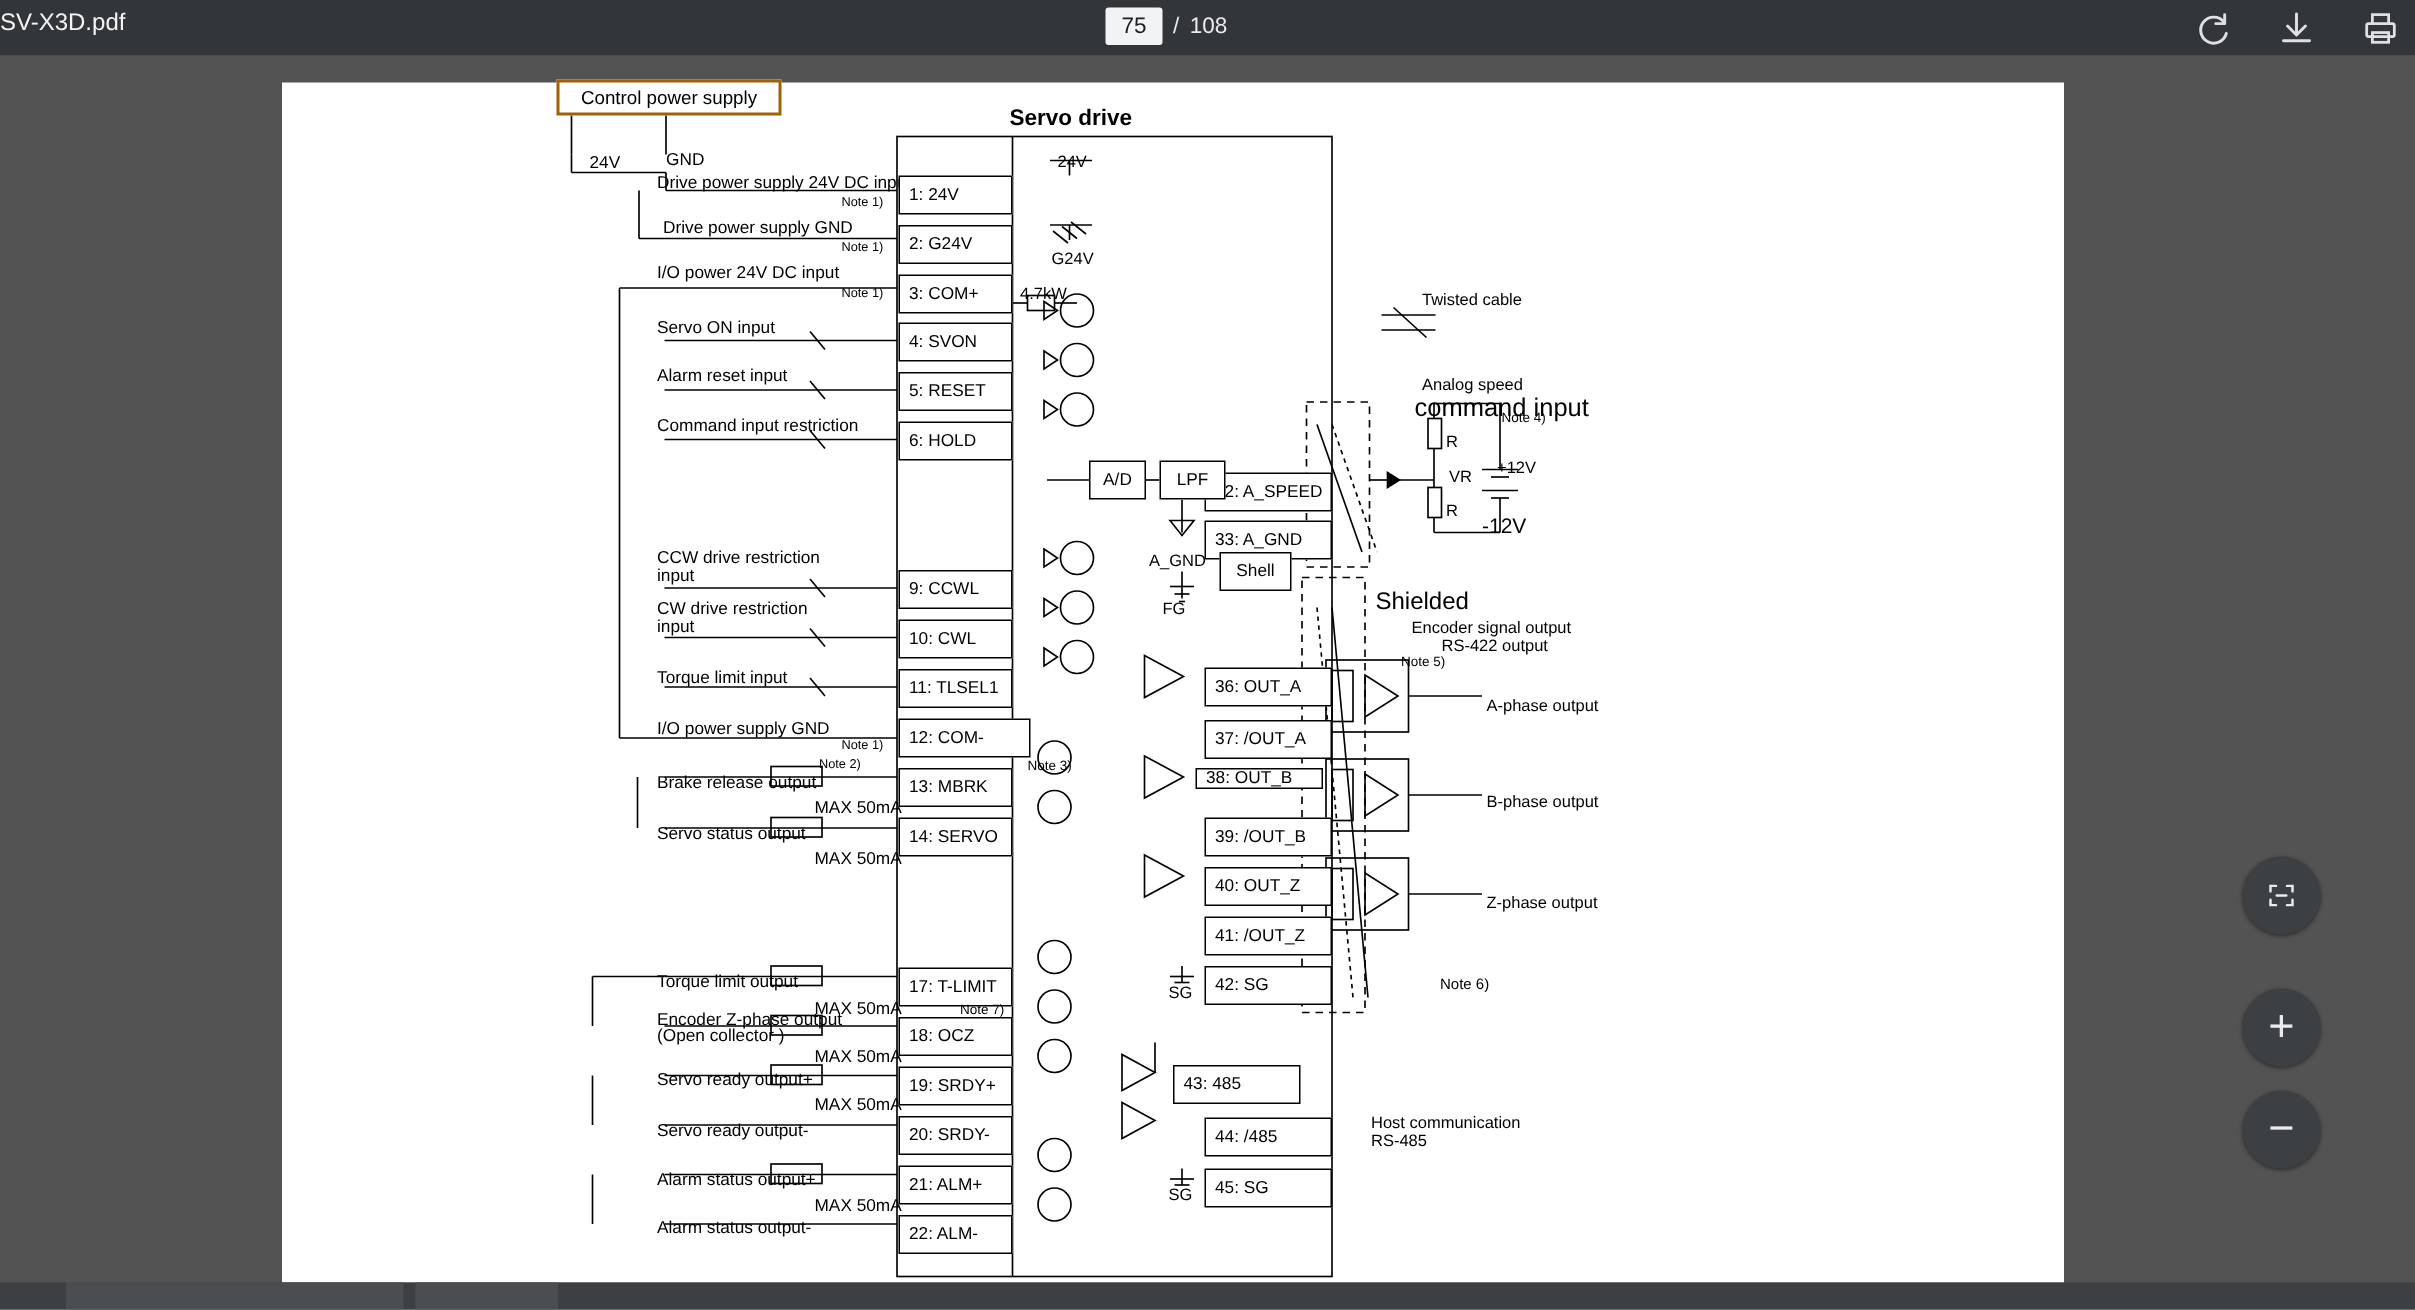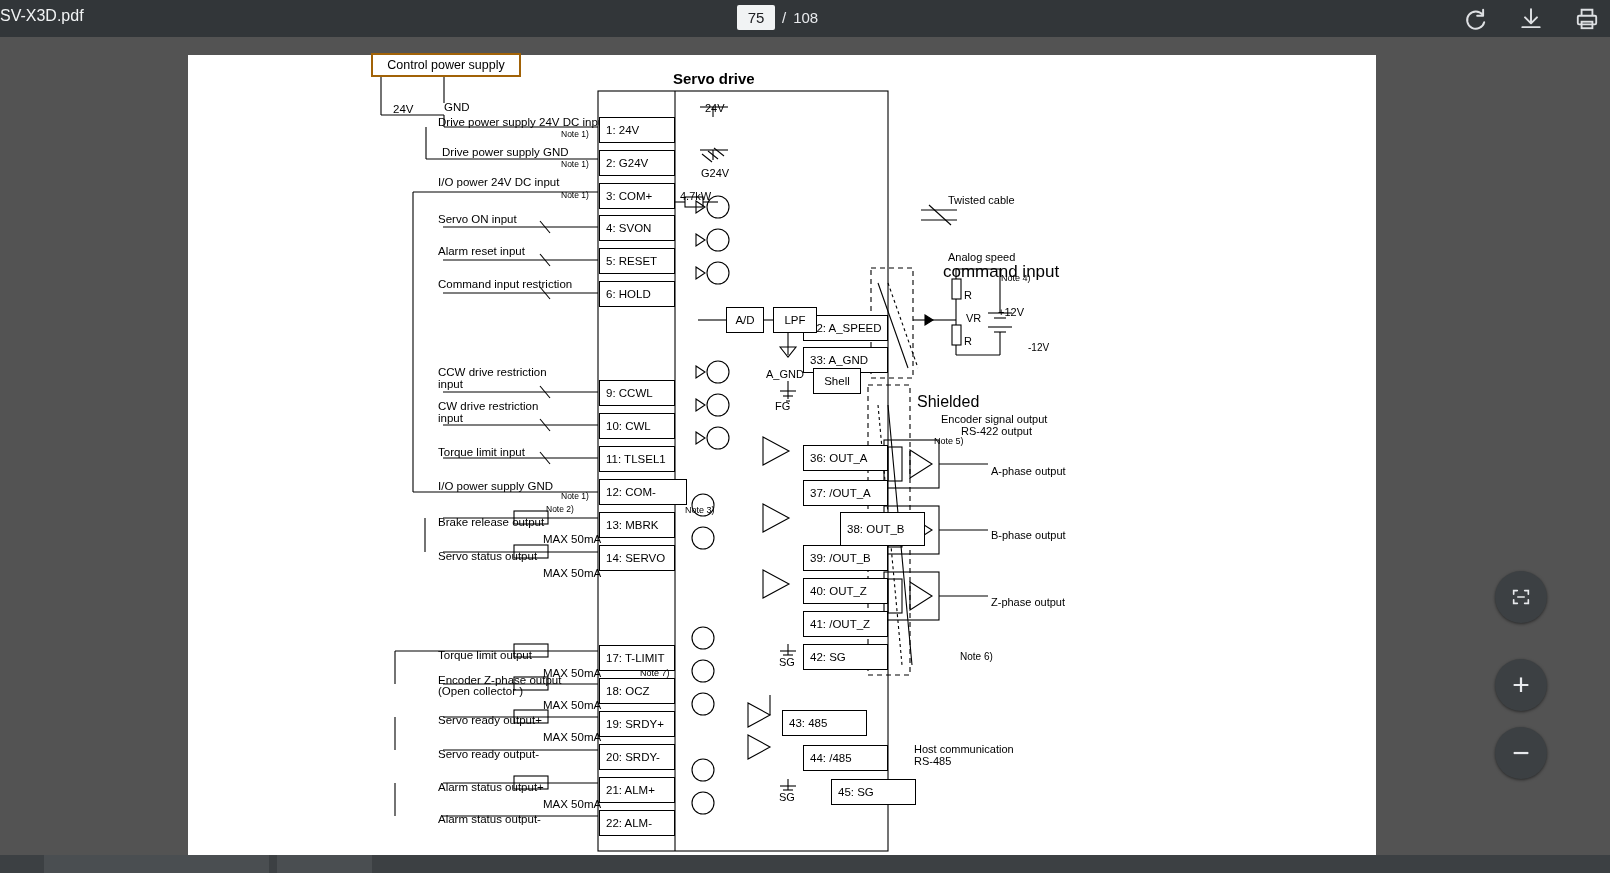--- a/index.html
+++ b/index.html
@@ -362,28 +362,28 @@
           <div class="box" style="left: 411px; top: 656px; width: 76px; height: 26px;">19: SRDY+</div>
           <div class="box" style="left: 411px; top: 689px; width: 76px; height: 26px;">20: SRDY-</div>
           <div class="box" style="left: 411px; top: 722px; width: 76px; height: 26px;">21: ALM+</div>
           <div class="box" style="left: 411px; top: 755px; width: 76px; height: 26px;">22: ALM-</div>
         </div>
       <div id="term-right">
           <div class="box" style="left: 615px; top: 260px; width: 85px; height: 26px;">32: A_SPEED</div>
           <div class="box" style="left: 615px; top: 292px; width: 85px; height: 26px;">33: A_GND</div>
           <div class="box" style="left: 615px; top: 390px; width: 85px; height: 26px;">36: OUT_A</div>
           <div class="box" style="left: 615px; top: 425px; width: 85px; height: 26px;">37: /OUT_A</div>
-          <div class="box" style="left: 652px; top: 457px; width: 85px; height: 34px;">38: OUT_B</div>
+          <div class="box" style="left: 609px; top: 457px; width: 85px; height: 14px;">38: OUT_B</div>
           <div class="box" style="left: 615px; top: 490px; width: 85px; height: 26px;">39: /OUT_B</div>
           <div class="box" style="left: 615px; top: 523px; width: 85px; height: 26px;">40: OUT_Z</div>
           <div class="box" style="left: 615px; top: 556px; width: 85px; height: 26px;">41: /OUT_Z</div>
           <div class="box" style="left: 615px; top: 589px; width: 85px; height: 26px;">42: SG</div>
           <div class="box" style="left: 594px; top: 655px; width: 85px; height: 26px;">43: 485</div>
           <div class="box" style="left: 615px; top: 690px; width: 85px; height: 26px;">44: /485</div>
-          <div class="box" style="left: 615px; top: 724px; width: 85px; height: 26px; margin-left: 28px;">45: SG</div>
+          <div class="box" style="left: 615px; top: 724px; width: 85px; height: 26px;">45: SG</div>
         </div>
       <div id="inner-blocks">
           <div class="box center" style="left: 538px; top: 252px; width: 38px; height: 26px;">A/D</div>
           <div class="box center" style="left: 585px; top: 252px; width: 44px; height: 26px;">LPF</div>
           <div class="box center" style="left: 625px; top: 313px; width: 48px; height: 26px;">Shell</div>
         </div>
       <div id="misc-labels">
           <div class="lbl" style="left: 517px; top: 47px; font-size: 11px;">24V</div>
           <div class="lbl" style="left: 513px; top: 112px; font-size: 11px;">G24V</div>
           <div class="lbl" style="left: 492px; top: 135px; font-size: 11px;">4.7kW</div>
@@ -394,21 +394,21 @@
           <div class="lbl" style="left: 497px; top: 450px; font-size: 9px;">Note 3)</div>
           <div class="lbl" style="left: 452px; top: 613px; font-size: 9px;">Note 7)</div>
           <div class="lbl" style="left: 760px; top: 139px; font-size: 11px;">Twisted cable</div>
           <div class="lbl" style="left: 760px; top: 196px; font-size: 11px;">Analog speed</div>
           <div class="lbl" style="left: 755px; top: 207px; font-size: 17px;">command input</div>
           <div class="lbl" style="left: 813px; top: 218px; font-size: 9px;">Note 4)</div>
           <div class="lbl" style="left: 776px; top: 234px; font-size: 11px;">R</div>
           <div class="lbl" style="left: 778px; top: 257px; font-size: 11px;">VR</div>
           <div class="lbl" style="left: 776px; top: 280px; font-size: 11px;">R</div>
           <div class="lbl" style="left: 810px; top: 251px; font-size: 11px;">+12V</div>
-          <div class="lbl" style="left: 800px; top: 287px; font-size: 10px; margin-left: 40px;">-12V</div>
+          <div class="lbl" style="left: 800px; top: 287px; font-size: 14px;">-12V</div>
           <div class="lbl" style="left: 729px; top: 338px; font-size: 16px;">Shielded</div>
           <div class="lbl" style="left: 753px; top: 358px; font-size: 11px;">Encoder signal output</div>
           <div class="lbl" style="left: 773px; top: 370px; font-size: 11px;">RS-422 output</div>
           <div class="lbl" style="left: 746px; top: 381px; font-size: 9px;">Note 5)</div>
           <div class="lbl" style="left: 803px; top: 410px; font-size: 11px;">A-phase output</div>
           <div class="lbl" style="left: 803px; top: 474px; font-size: 11px;">B-phase output</div>
           <div class="lbl" style="left: 803px; top: 541px; font-size: 11px;">Z-phase output</div>
           <div class="lbl" style="left: 772px; top: 596px; font-size: 10px;">Note 6)</div>
           <div class="lbl" style="left: 726px; top: 688px; font-size: 11px;">Host communication</div>
           <div class="lbl" style="left: 726px; top: 700px; font-size: 11px;">RS-485</div>

